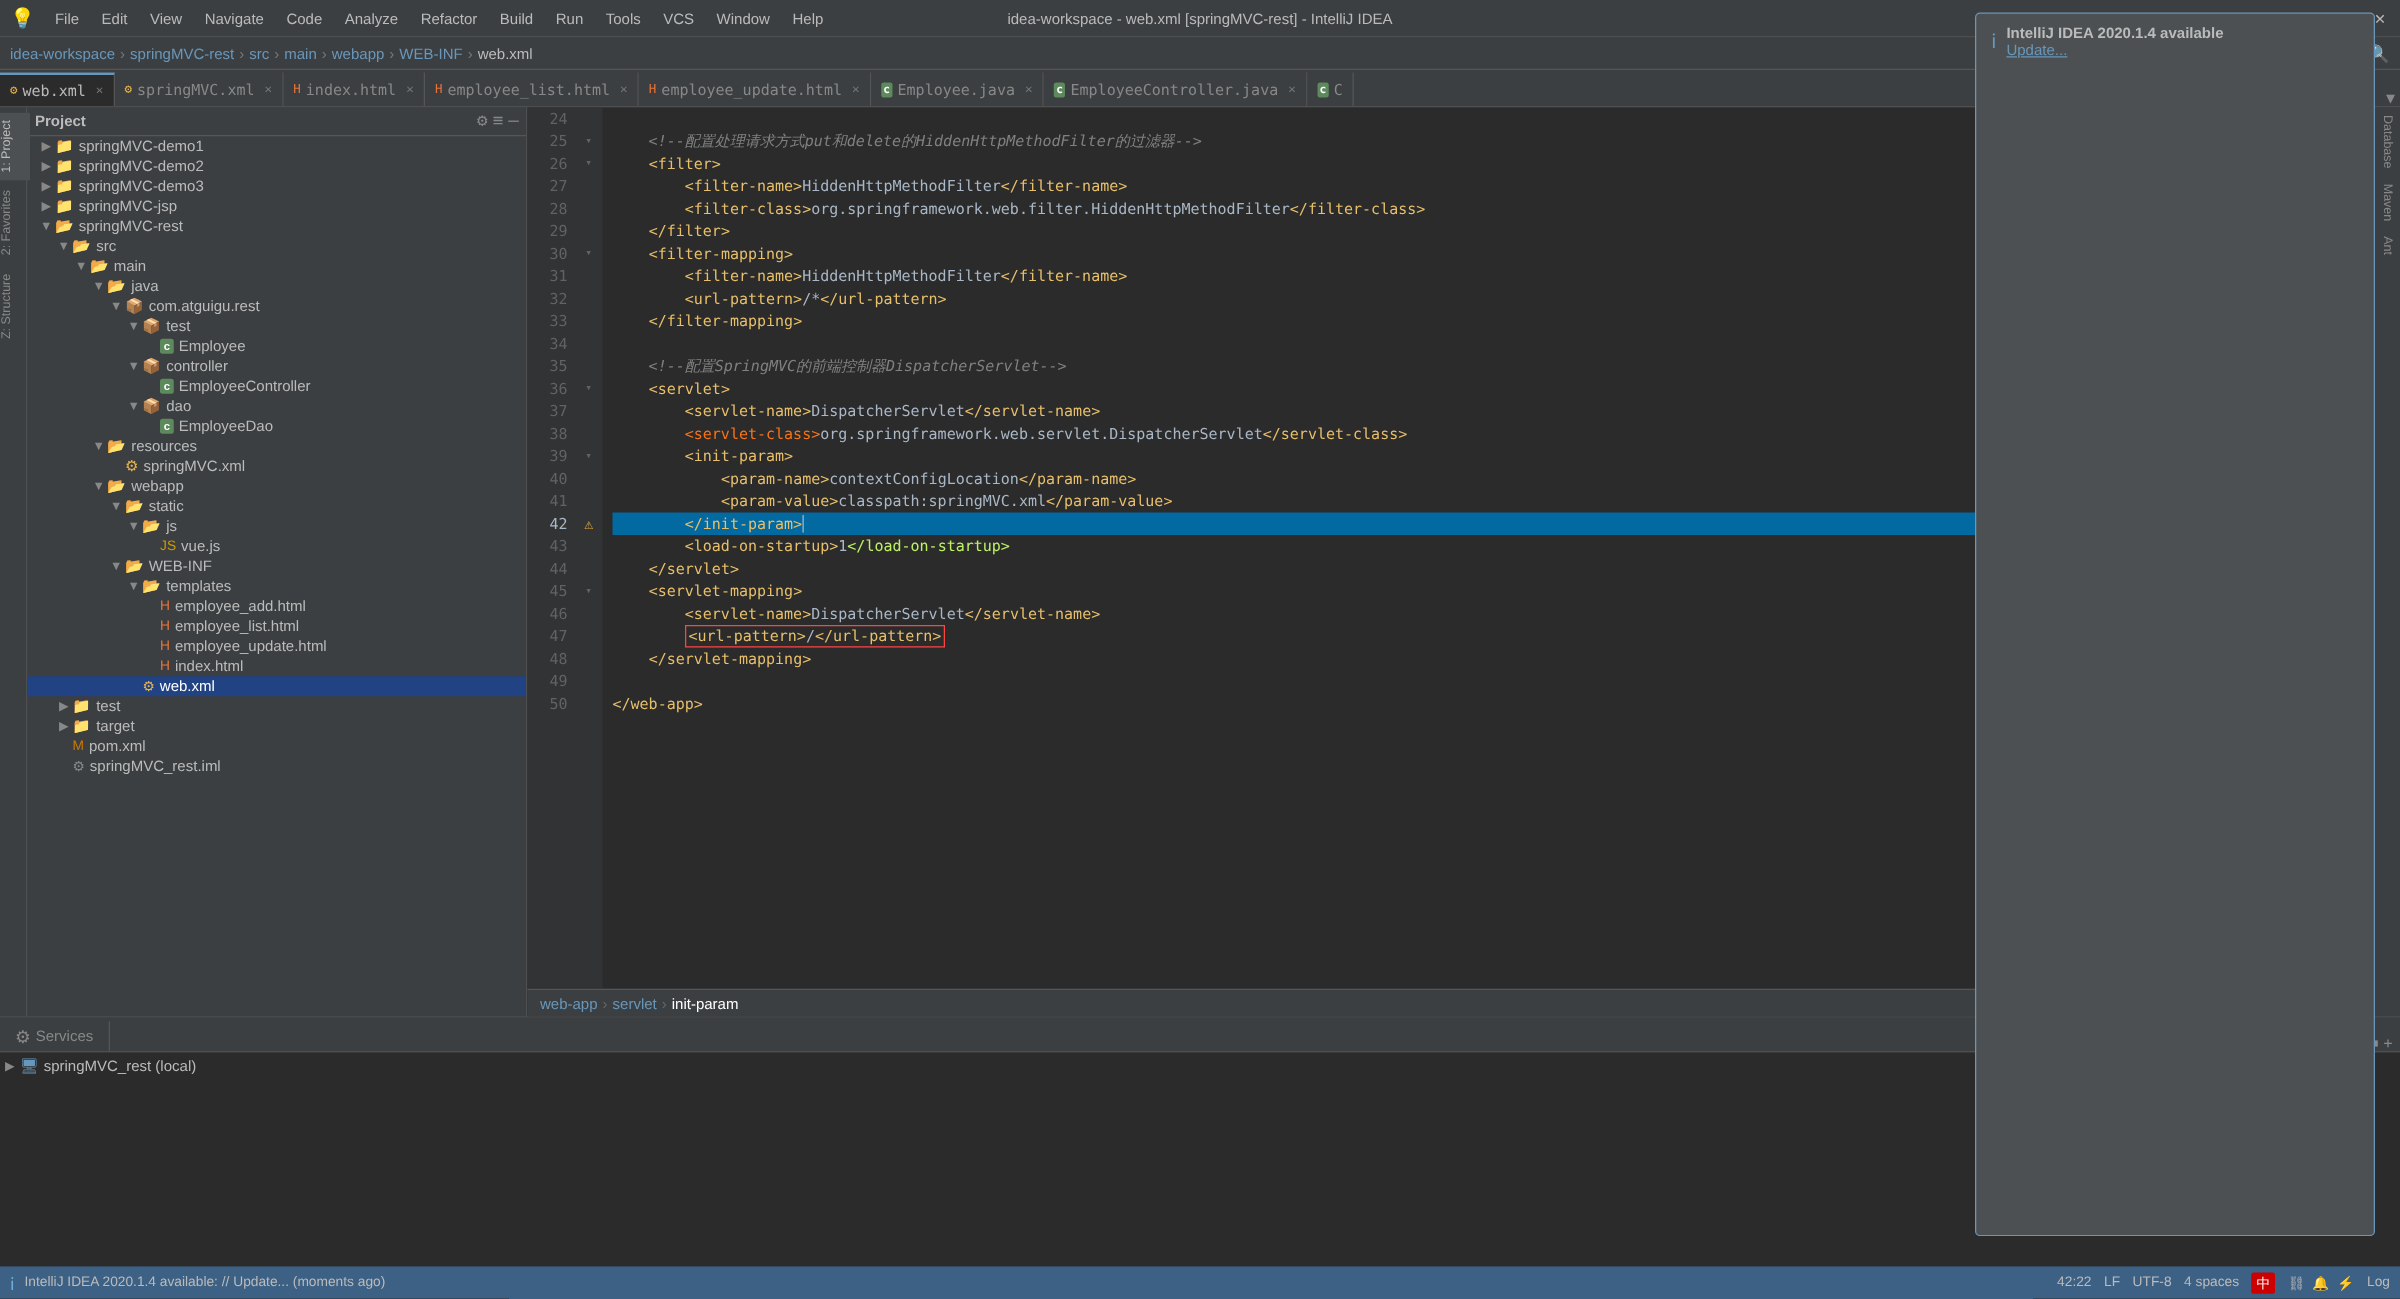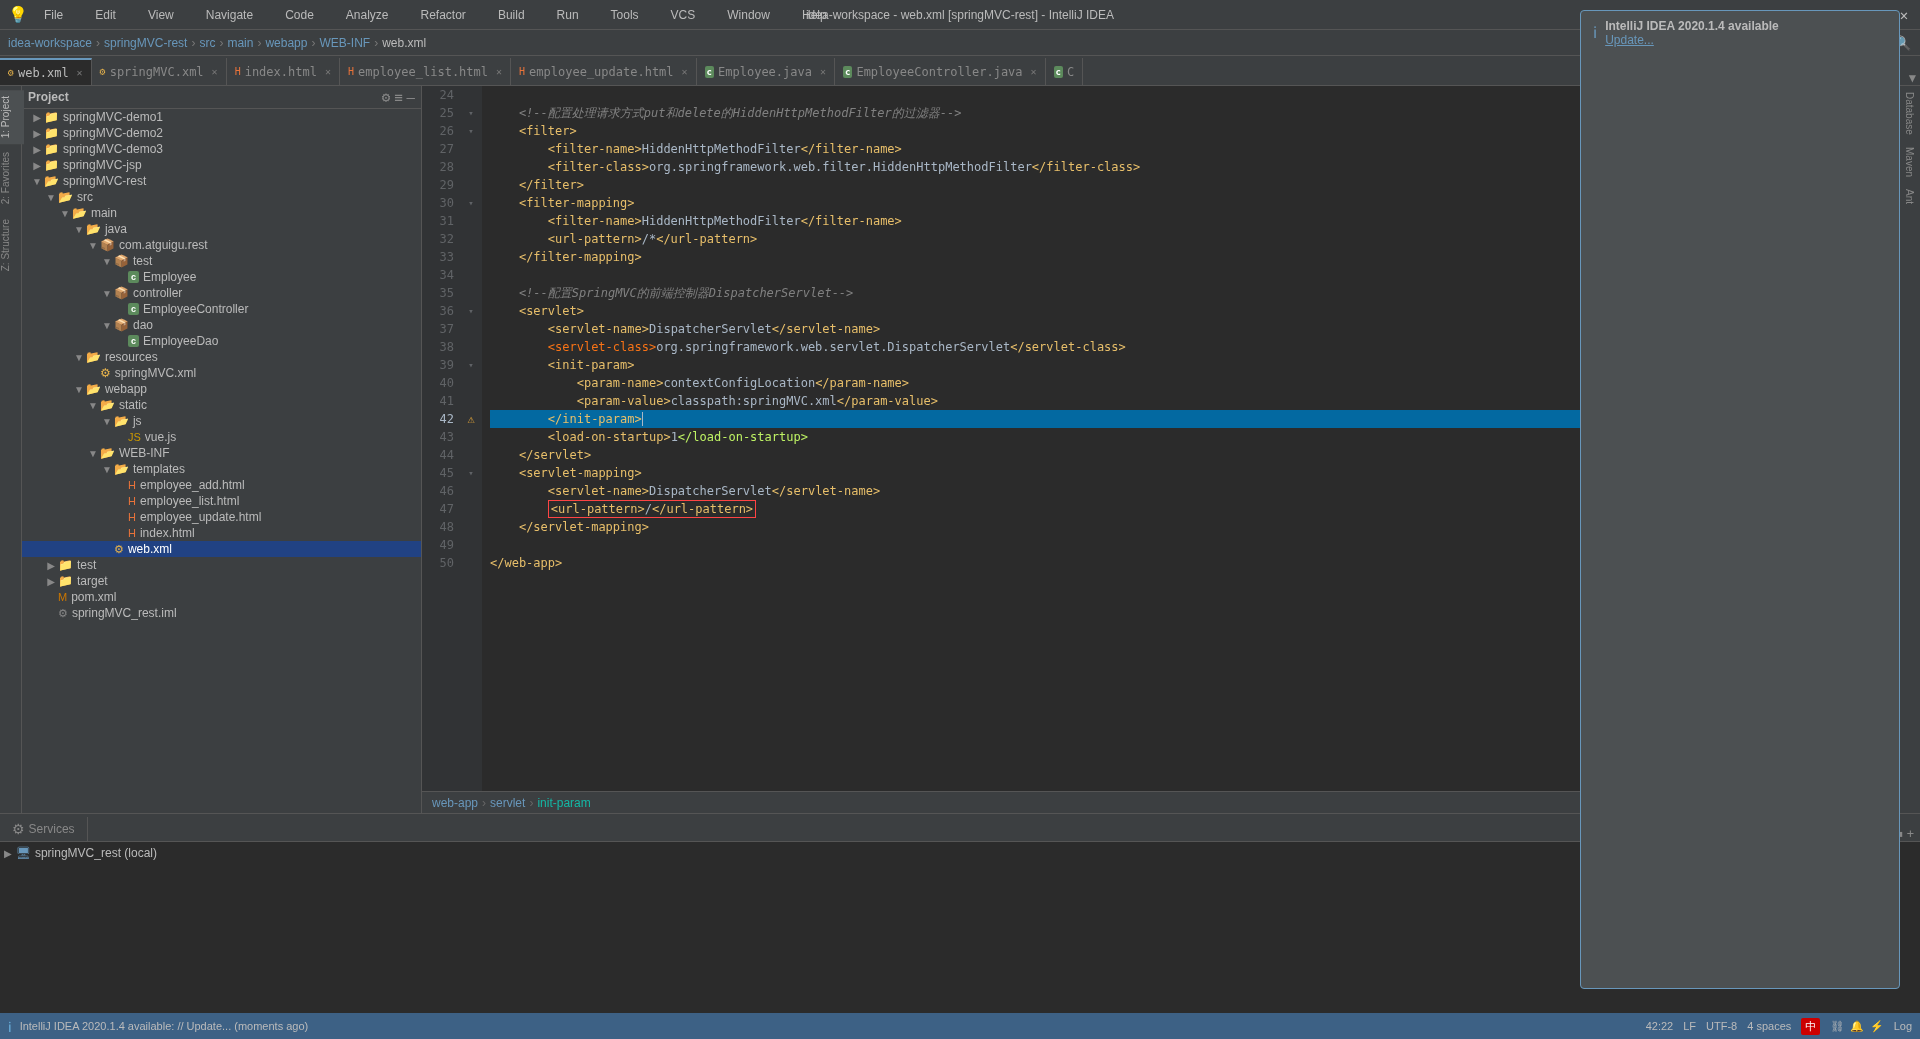--- a/index.html
+++ b/index.html
@@ -1,21 +1,21 @@
 <!DOCTYPE html>
 <html><head>
   <meta charset="utf-8">
   <style>
     * { margin: 0; padding: 0; box-sizing: border-box; }
     body { font-family: 'Consolas', 'Monaco', monospace; font-size: 12px; background: #2b2b2b; color: #a9b7c6; width: 1920px; height: 1039px; overflow: hidden; }
 
     
     #title-bar { height: 30px; background: #3c3f41; display: flex; align-items: center; justify-content: space-between; padding: 0 8px; border-bottom: 1px solid #555; }
     #title-bar .title-left { display: flex; align-items: center; gap: 8px; }
-    #title-bar .menu-bar { display: flex; gap: 16px; text-align: center; }
+    #title-bar .menu-bar { display: flex; gap: 2px; text-align: center; }
     #title-bar .menu-item { padding: 2px 8px; color: #bbbbbb; cursor: pointer; font-size: 12px; font-family: Arial, sans-serif; }
     #title-bar .title-center { color: #bbbbbb; font-size: 12px; font-family: Arial, sans-serif; position: absolute; left: 50%; transform: translateX(-50%); }
     #title-bar .title-buttons { display: flex; gap: 8px; }
     #title-bar .title-btn { width: 16px; height: 16px; display: flex; align-items: center; justify-content: center; cursor: pointer; color: #bbbbbb; font-size: 14px; }
 
     
     #breadcrumb-bar { height: 26px; background: #3c3f41; display: flex; align-items: center; padding: 0 8px; gap: 4px; border-bottom: 1px solid #555; font-family: Arial, sans-serif; font-size: 12px; color: #bbbbbb; }
     #breadcrumb-bar .bc-item { color: #6897bb; cursor: pointer; }
     #breadcrumb-bar .bc-sep { color: #777; }
     #breadcrumb-bar .bc-active { color: #bbbbbb; }
@@ -508,21 +508,21 @@
 
         <div class="code-line"><span style="color:#e8bf6a;">&lt;/web-app&gt;</span></div>
       </div>
     </div>
 
     <div style="height:22px;background:#3c3f41;display:flex;align-items:center;padding:0 10px;gap:4px;font-family:Arial,sans-serif;font-size:12px;color:#888;border-top:1px solid #555;">
       <span style="color:#6897bb;cursor:pointer;">web-app</span>
       <span style="color:#666;">›</span>
       <span style="color:#6897bb;cursor:pointer;">servlet</span>
       <span style="color:#666;">›</span>
-      <span style="color:#14b8a6;cursor:pointer;">init-param</span>
+      <span style="color:#ffffff;cursor:pointer;">init-param</span>
     </div>
   </div>
 
   <div style="width:22px;background:#3c3f41;border-left:1px solid #555;display:flex;flex-direction:column;align-items:center;font-family:Arial,sans-serif;">
     <div style="font-size:10px;writing-mode:vertical-rl;padding:6px 2px;color:#888;cursor:pointer;">Database</div>
     <div style="font-size:10px;writing-mode:vertical-rl;padding:6px 2px;color:#888;cursor:pointer;">Maven</div>
     <div style="font-size:10px;writing-mode:vertical-rl;padding:6px 2px;color:#888;cursor:pointer;">Ant</div>
   </div>
 </div>
 

